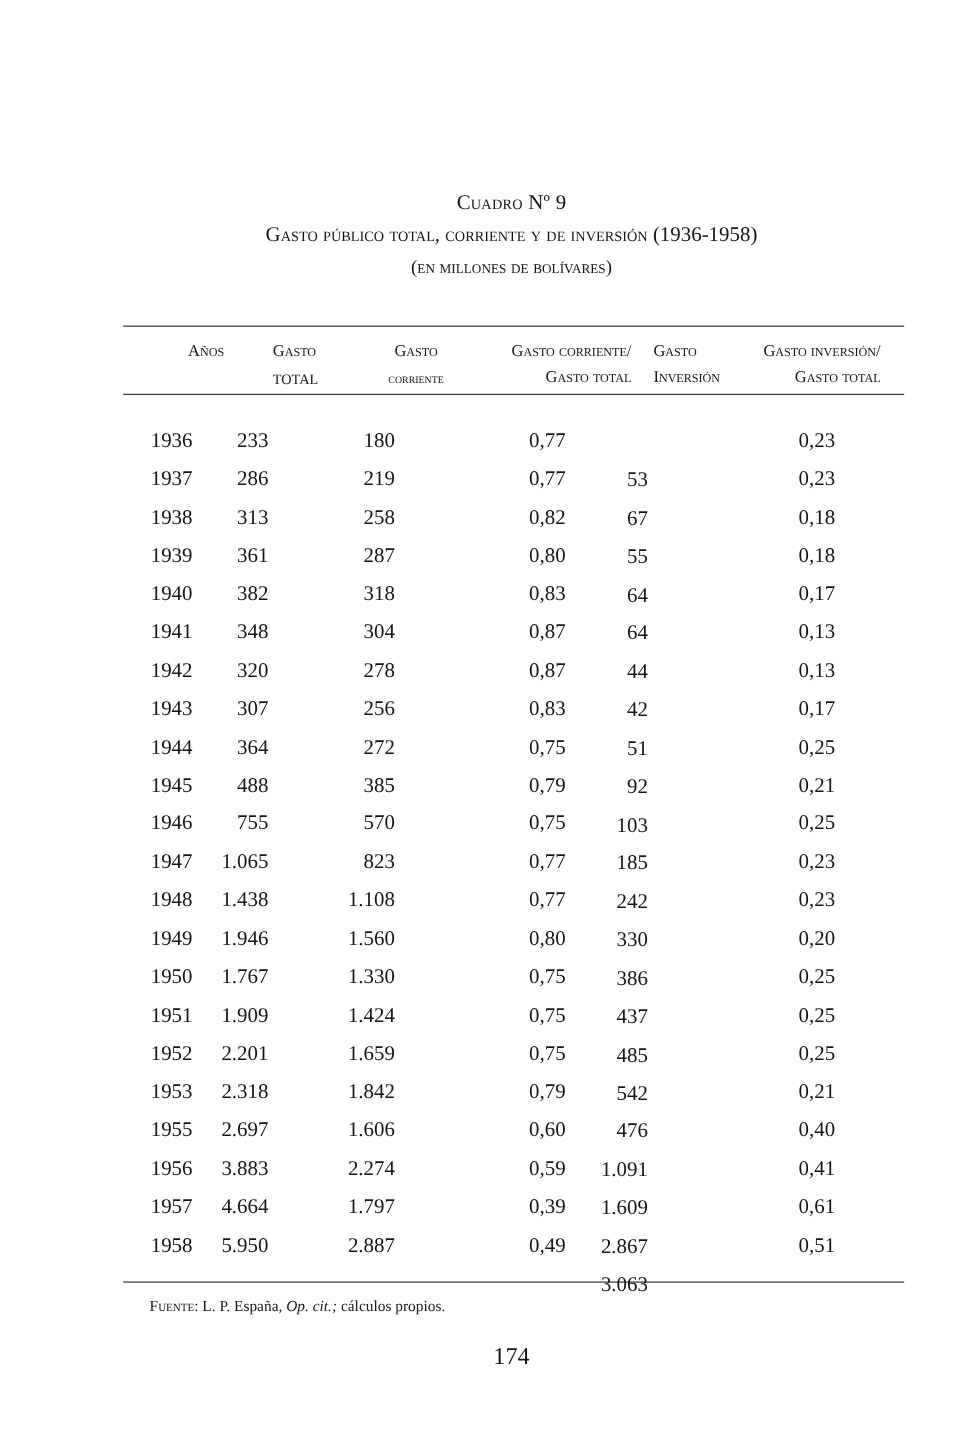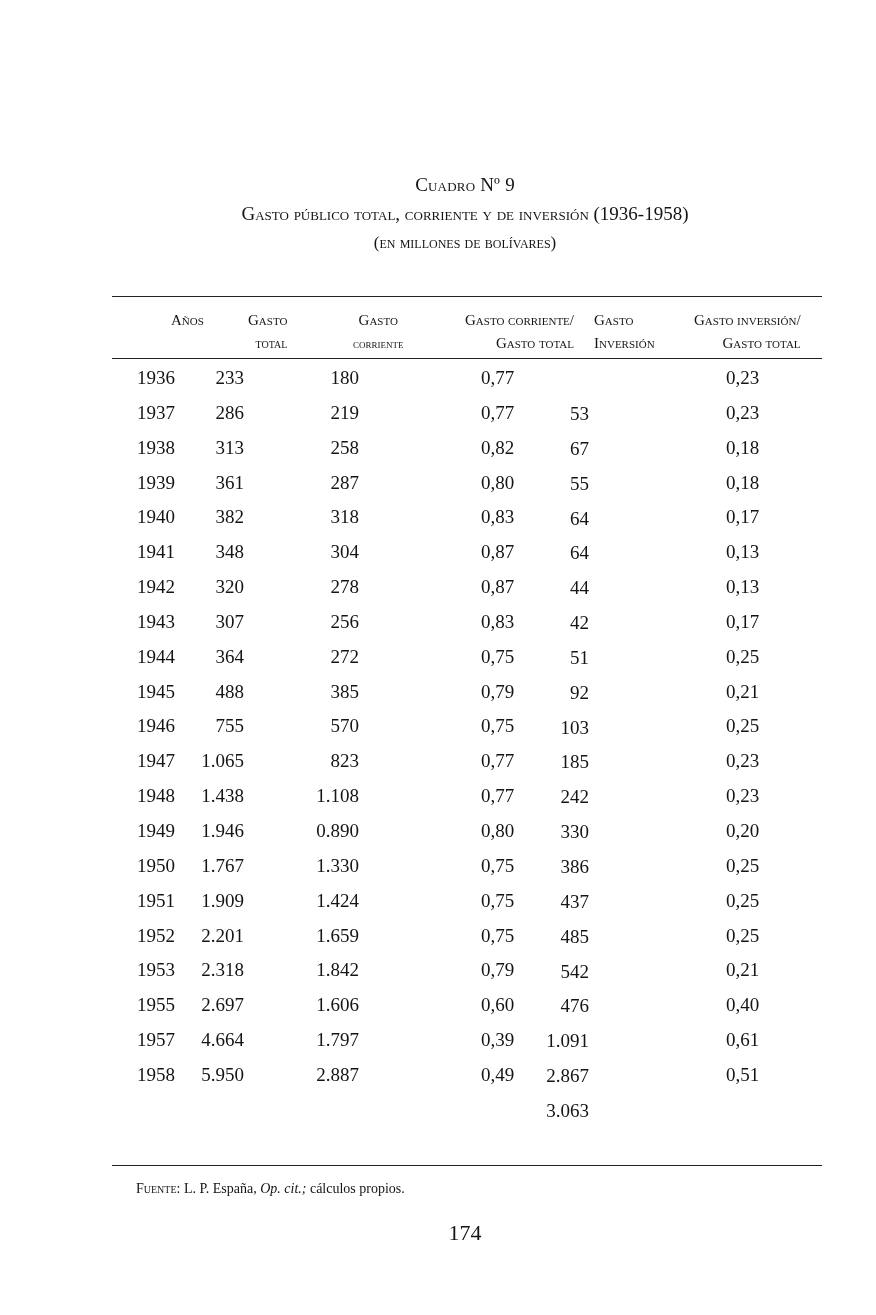--- a/index.html
+++ b/index.html
@@ -44,25 +44,25 @@
       line-height: 23px;
     }
     .hdr .line { display: block; white-space: nowrap; }
     .h-year { left: 136px; margin-left: 35px; }
     .h-total { left: 248px; }
     .h-corr { left: 353px; text-align: center; }
     .h-corr .l2 { font-size: 13px; }
     .h-ratio1 { left: 465px; text-align: right; }
     .h-inv { left: 594px; text-align: left; }
     .h-ratio2 { left: 670px; text-align: right; margin-left: 24px; }
-    .h-total .l2 { font-size: 14px; text-align: right; }
+    .h-total .l2 { font-size: 18px; }
 
     .rows {
       position: absolute;
-      top: 361px;
+      top: 384px;
       left: 0;
       width: 820px;
       font-family: Liberation Serif, serif;
     }
     .row {
       position: relative;
       height: 34.85px;
       font-size: 19px;
       line-height: 34px;
     }
@@ -229,21 +229,21 @@
       <span class="cell c-year">1948</span>
       <span class="cell c-total">1.438</span>
       <span class="cell c-corr">1.108</span>
       <span class="cell c-r1">0,77</span>
       <span class="cell c-inv">330</span>
       <span class="cell c-r2">0,23</span>
     </div>
     <div class="row">
       <span class="cell c-year">1949</span>
       <span class="cell c-total">1.946</span>
-      <span class="cell c-corr">0.890</span>
+      <span class="cell c-corr">1.560</span>
       <span class="cell c-r1">0,80</span>
       <span class="cell c-inv">386</span>
       <span class="cell c-r2">0,20</span>
     </div>
     <div class="row">
       <span class="cell c-year">1950</span>
       <span class="cell c-total">1.767</span>
       <span class="cell c-corr">1.330</span>
       <span class="cell c-r1">0,75</span>
       <span class="cell c-inv">437</span>
@@ -275,20 +275,28 @@
     </div>
     <div class="row">
       <span class="cell c-year">1955</span>
       <span class="cell c-total">2.697</span>
       <span class="cell c-corr">1.606</span>
       <span class="cell c-r1">0,60</span>
       <span class="cell c-inv">1.091</span>
       <span class="cell c-r2">0,40</span>
     </div>
     <div class="row">
+      <span class="cell c-year">1956</span>
+      <span class="cell c-total">3.883</span>
+      <span class="cell c-corr">2.274</span>
+      <span class="cell c-r1">0,59</span>
+      <span class="cell c-inv">1.609</span>
+      <span class="cell c-r2">0,41</span>
+    </div>
+    <div class="row">
       <span class="cell c-year">1957</span>
       <span class="cell c-total">4.664</span>
       <span class="cell c-corr">1.797</span>
       <span class="cell c-r1">0,39</span>
       <span class="cell c-inv">2.867</span>
       <span class="cell c-r2">0,61</span>
     </div>
     <div class="row">
       <span class="cell c-year">1958</span>
       <span class="cell c-total">5.950</span>

